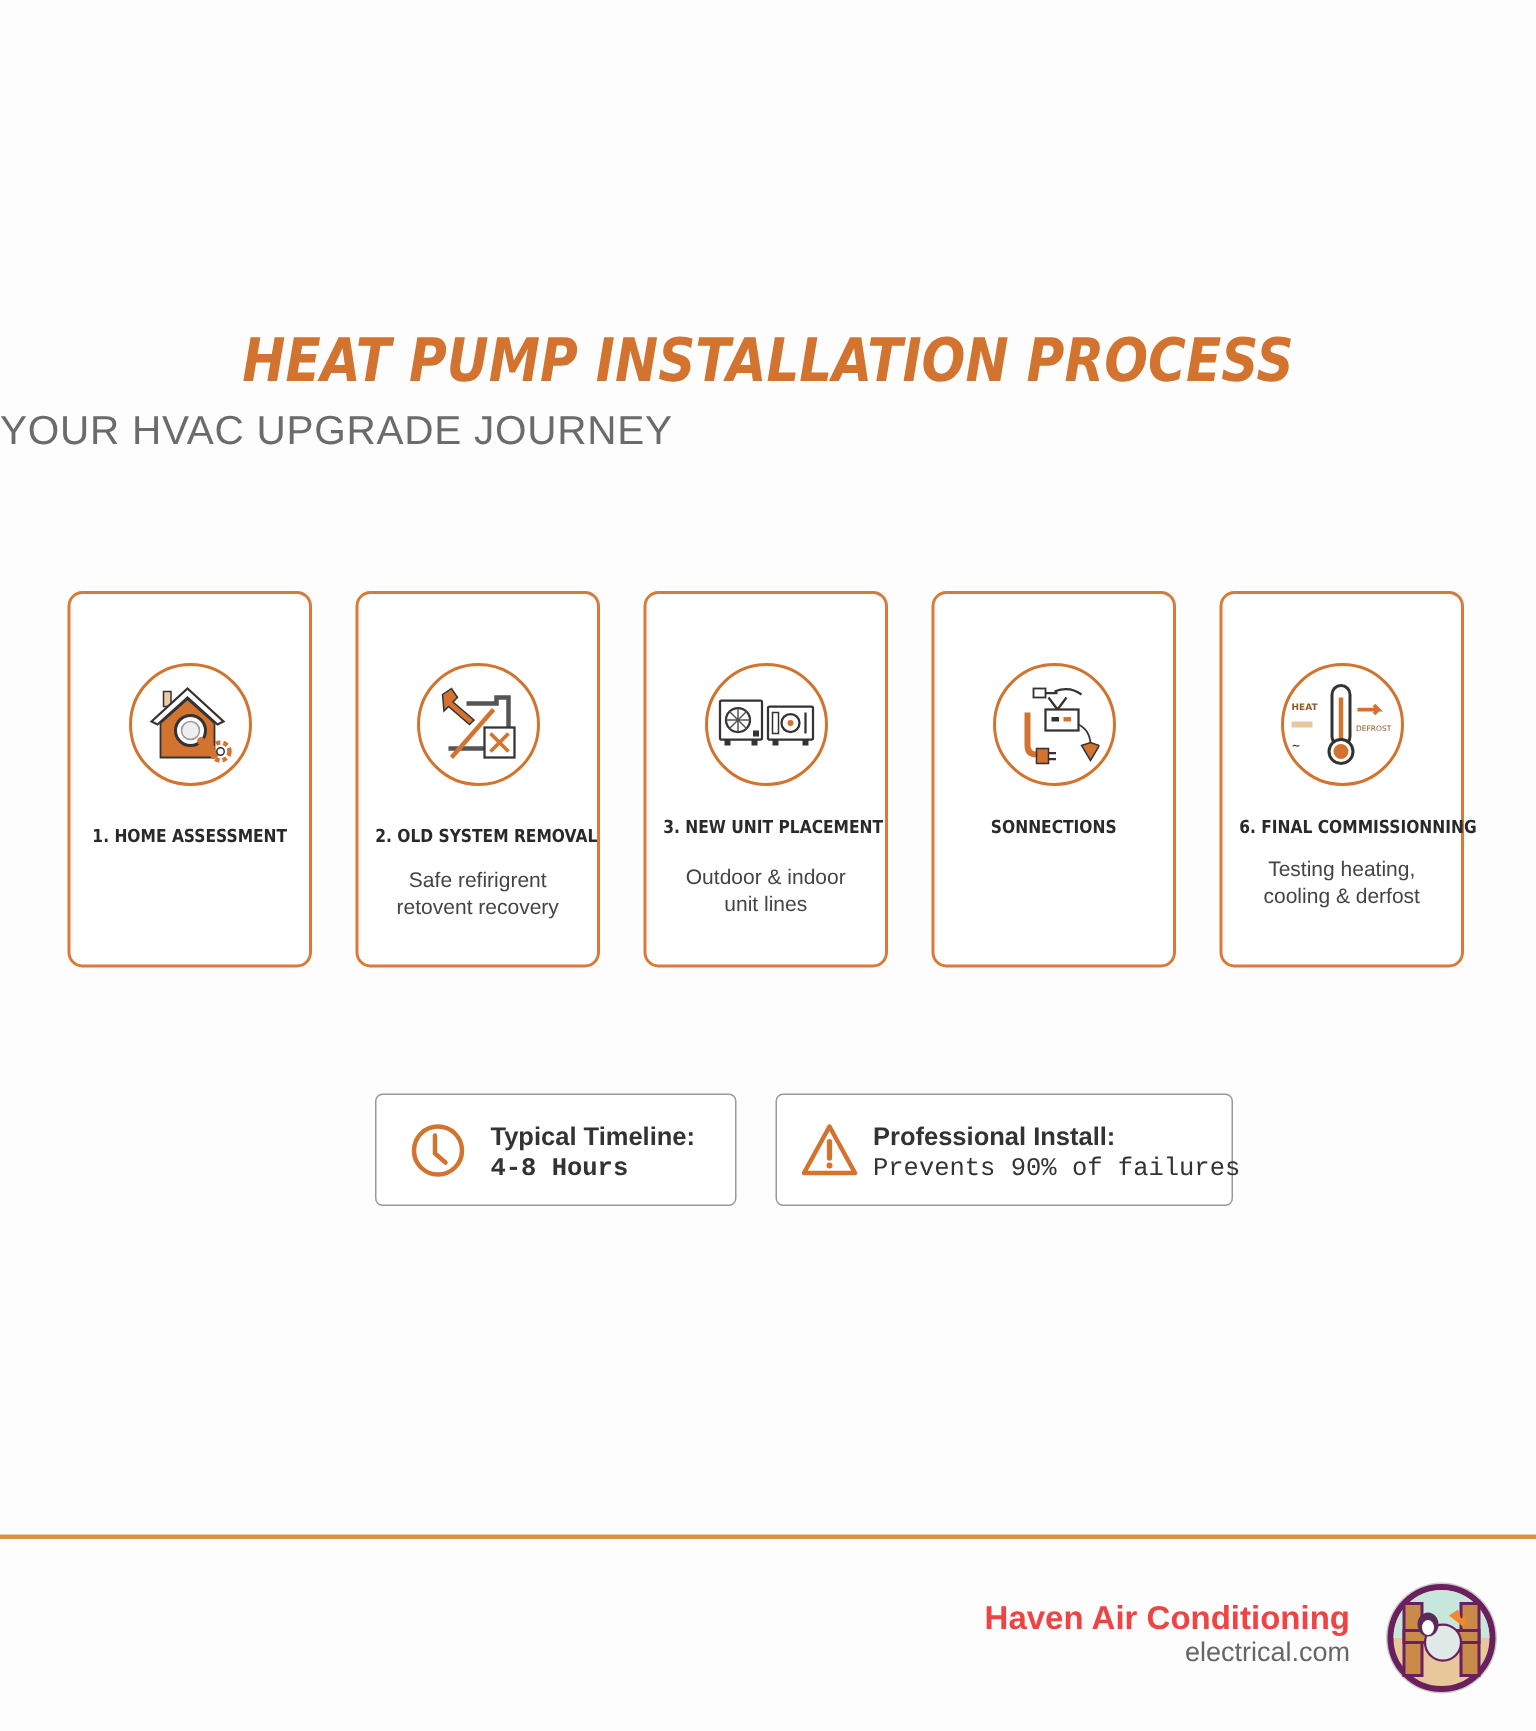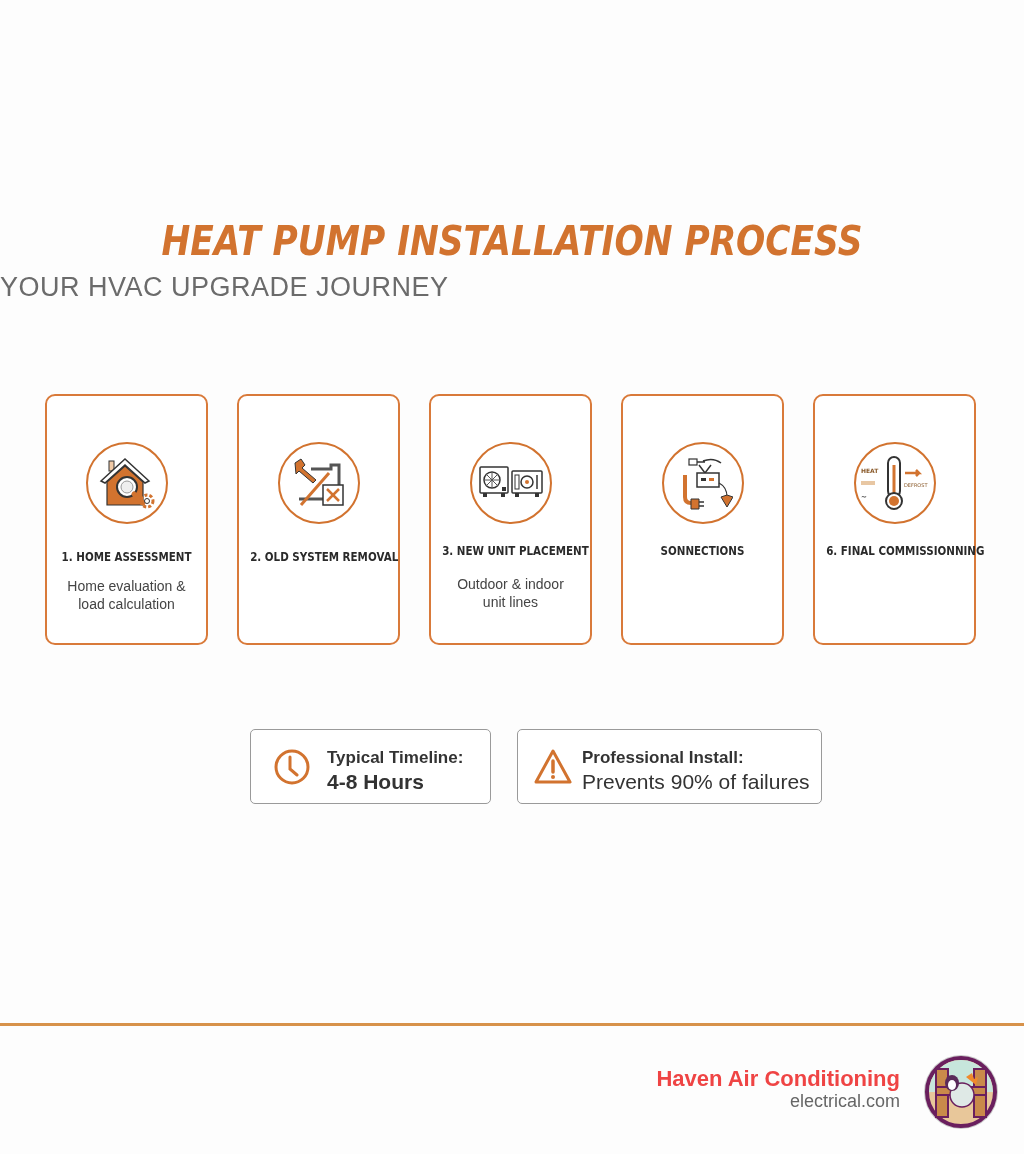--- a/index.html
+++ b/index.html
@@ -35,21 +35,21 @@
   .card .cdesc {
     position:absolute; top:181px; left:8px; right:8px; text-align:center;
     font-size:14px; line-height:18px; color:#444;
   }
   .info {
     position:absolute; top:729px; height:75px; box-sizing:border-box;
     border:1.5px solid #9a9a9a; border-radius:5px; background:#fff;
   }
   .info .ico { position:absolute; left:22px; top:18px; width:38px; height:38px; }
   .info .l1 { position:absolute; left:76px; top:18px; font-size:17px; font-weight:bold; color:#333; white-space:nowrap; }
-  .info .l2 { position:absolute; left:76px; top:40px; font-size:21px; color:#333; white-space:nowrap; }
+  .info .l2 { position:absolute; left:76px; top:40px; font-size:17px; color:#333; white-space:nowrap;font-family:Liberation Mono, monospace; }
   .rule { position:absolute; top:1023px; left:0; width:1024px; height:3px; background:#d7924a; }
   .brand-name { position:absolute; top:1066px; right:124px; font-size:22px; font-weight:bold; color:#ef4444; white-space:nowrap; }
   .brand-url { position:absolute; top:1091px; right:124px; font-size:18px; color:#666; white-space:nowrap; }
   .logo { position:absolute; top:1053px; left:922px; width:78px; height:78px; }
 </style>
 </head>
 <body>
 
 <div class="title">HEAT PUMP INSTALLATION PROCESS</div>
 <div class="subtitle">YOUR HVAC UPGRADE JOURNEY</div>
@@ -63,39 +63,39 @@
         <polygon points="4,26 28,4 52,26 48,28 28,10 8,28" fill="#fff" stroke="#333" stroke-width="1.5"></polygon>
         <polygon points="10,27 28,11 46,27 46,50 10,50" fill="#d2732f" stroke="#333" stroke-width="1.2"></polygon>
         <circle cx="30" cy="32" r="10" fill="#fff" stroke="#333" stroke-width="2"></circle>
         <circle cx="30" cy="32" r="6" fill="#eee" stroke="#999" stroke-width="1"></circle>
         <line x1="37" y1="39" x2="46" y2="48" stroke="#d2732f" stroke-width="5" stroke-linecap="round"></line>
         <circle cx="50" cy="46" r="6" fill="none" stroke="#d2732f" stroke-width="3" stroke-dasharray="3 2"></circle>
         <circle cx="50" cy="46" r="2.5" fill="#fff" stroke="#333" stroke-width="1"></circle>
       </svg>
     </div>
     <div class="ctitle">1. HOME ASSESSMENT</div>
-    <div class="cdesc">
-      <div>Home evaluation &amp;</div>
-      <div>load calculation</div>
-    </div>
   </div>
 
   <div class="card" style="left:192px">
     <div class="circle">
       <svg width="60" height="56" viewBox="0 0 60 56">
         <path d="M22 14 h20 v-4 h8 v22" fill="none" stroke="#555" stroke-width="3"></path>
         <path d="M10 44 h24" fill="none" stroke="#555" stroke-width="3"></path>
         <rect x="34" y="30" width="20" height="20" fill="#fff" stroke="#333" stroke-width="1.5"></rect>
         <line x1="38" y1="34" x2="50" y2="46" stroke="#d2732f" stroke-width="2.5"></line>
         <line x1="50" y1="34" x2="38" y2="46" stroke="#d2732f" stroke-width="2.5"></line>
         <path d="M6 8 l6 -4 l4 6 l-3 3 l14 12 l-3 3 l-14 -12 l-3 3 z" fill="#d2732f" stroke="#333" stroke-width="1"></path>
         <line x1="12" y1="50" x2="40" y2="18" stroke="#d2732f" stroke-width="3"></line>
       </svg>
     </div>
     <div class="ctitle">2. OLD SYSTEM REMOVAL</div>
+    <div class="cdesc">
+      <div>Safe refirigrent</div>
+      <div>retovent recovery</div>
+    </div>
   </div>
 
   <div class="card" style="left:384px">
     <div class="circle">
       <svg width="66" height="40" viewBox="0 0 66 40">
         <rect x="2" y="4" width="28" height="26" rx="1" fill="#fff" stroke="#333" stroke-width="1.5"></rect>
         <circle cx="14" cy="17" r="8" fill="#fff" stroke="#333" stroke-width="1.5"></circle>
         <path d="M14 9 L14 25 M6 17 L22 17 M8 11 L20 23 M20 11 L8 23" stroke="#555" stroke-width="1"></path>
         <rect x="24" y="24" width="4" height="4" fill="#333"></rect>
         <rect x="5" y="30" width="4" height="4" fill="#333"></rect>
@@ -143,20 +143,24 @@
         <text x="2" y="46" font-size="7" font-family="DejaVu Sans, sans-serif" font-weight="bold" fill="#333">~</text>
         <rect x="29" y="4" width="12" height="40" rx="6" fill="#fff" stroke="#333" stroke-width="2"></rect>
         <line x1="35" y1="12" x2="35" y2="44" stroke="#d2732f" stroke-width="3"></line>
         <circle cx="35" cy="48" r="8" fill="#fff" stroke="#333" stroke-width="2"></circle>
         <circle cx="35" cy="48" r="5" fill="#d2732f"></circle>
         <path d="M46 20 h14 l-3 -3 M60 20 l-3 3" fill="none" stroke="#d2732f" stroke-width="2.5"></path>
         <text x="45" y="34" font-size="5" font-family="DejaVu Sans, sans-serif" fill="#8a5a2a">DEFROST</text>
       </svg>
     </div>
     <div class="ctitle" style="top:148px">6. FINAL COMMISSIONNING</div>
+    <div class="cdesc" style="top:174px">
+      <div>Testing heating,</div>
+      <div>cooling &amp; derfost</div>
+    </div>
   </div>
 </div>
 
 <div class="info" style="left:250px; width:241px;">
   <svg class="ico" viewBox="0 0 38 38">
     <circle cx="19" cy="19" r="16" fill="none" stroke="#d2732f" stroke-width="3"></circle>
     <path d="M17 9 v12 l7 6" fill="none" stroke="#d2732f" stroke-width="3" stroke-linecap="round"></path>
   </svg>
   <div class="l1">Typical Timeline:</div>
   <div class="l2" style="font-weight:bold">4-8 Hours</div>

